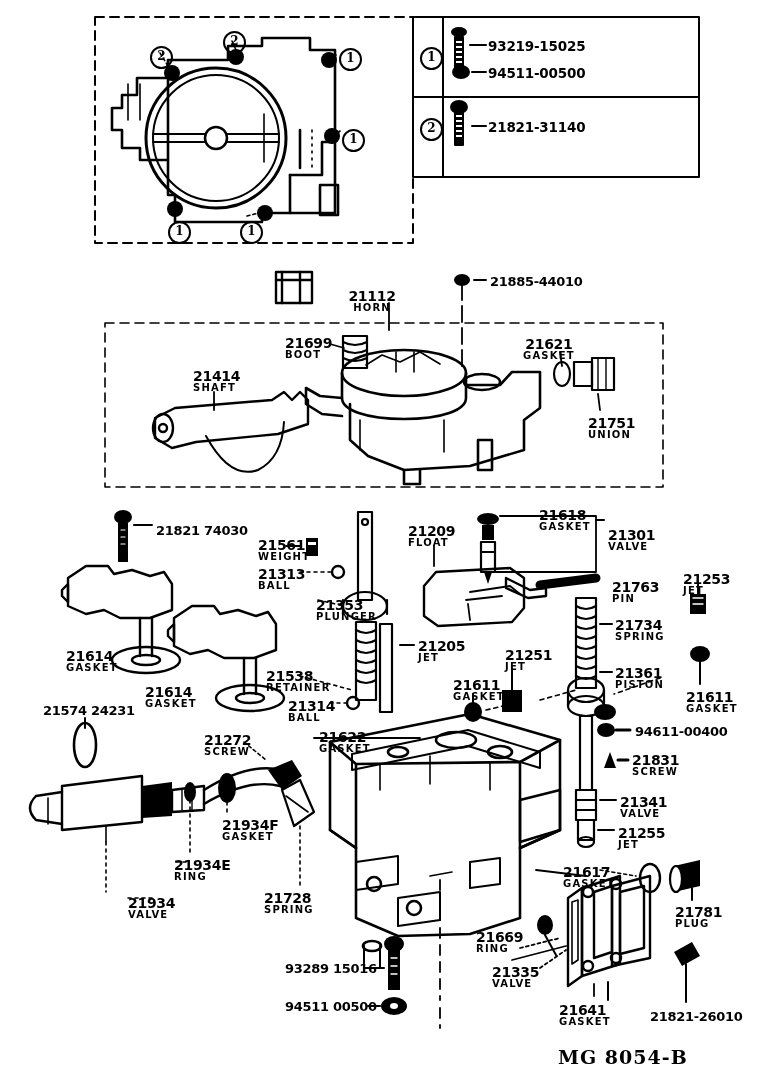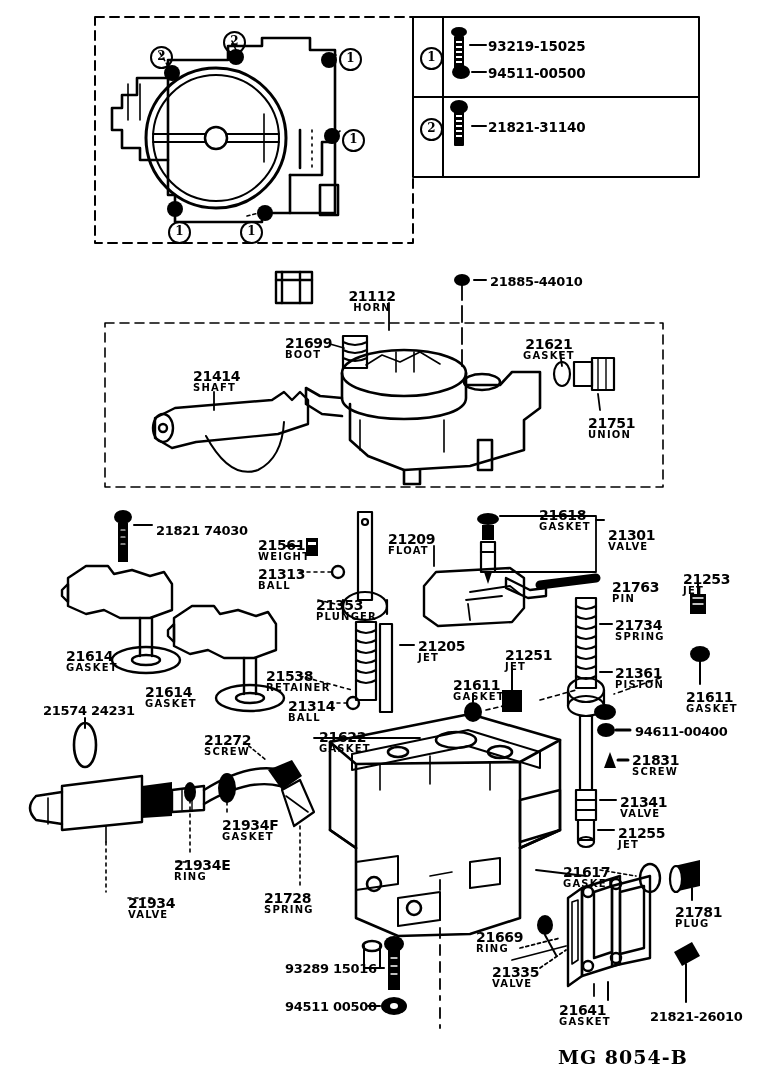--- a/index.html
+++ b/index.html
@@ -439,21 +439,21 @@
         <span class="nm">WEIGHT</span>
       </div>
       <div class="lbl" style="left: 258px; top: 567px;">
         <span class="num">21313</span>
         <span class="nm">BALL</span>
       </div>
       <div class="lbl" style="left: 272px; top: 598px; margin-left: 44px;">
         <span class="num">21353</span>
         <span class="nm">PLUNGER</span>
       </div>
-      <div class="lbl" style="left: 388px; top: 524px; margin-top: 8px;">
+      <div class="lbl" style="left: 408px; top: 524px;">
         <span class="num">21209</span>
         <span class="nm">FLOAT</span>
       </div>
       <div class="lbl" style="left: 539px; top: 508px;">
         <span class="num">21618</span>
         <span class="nm">GASKET</span>
       </div>
       <div class="lbl" style="left: 608px; top: 528px;">
         <span class="num">21301</span>
         <span class="nm">VALVE</span>

